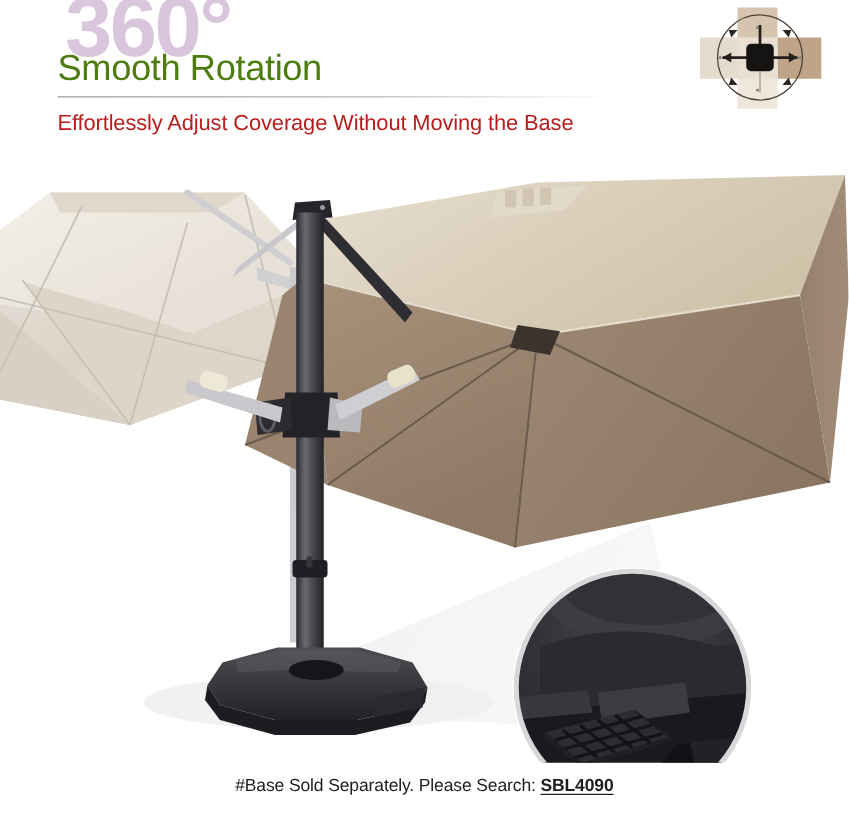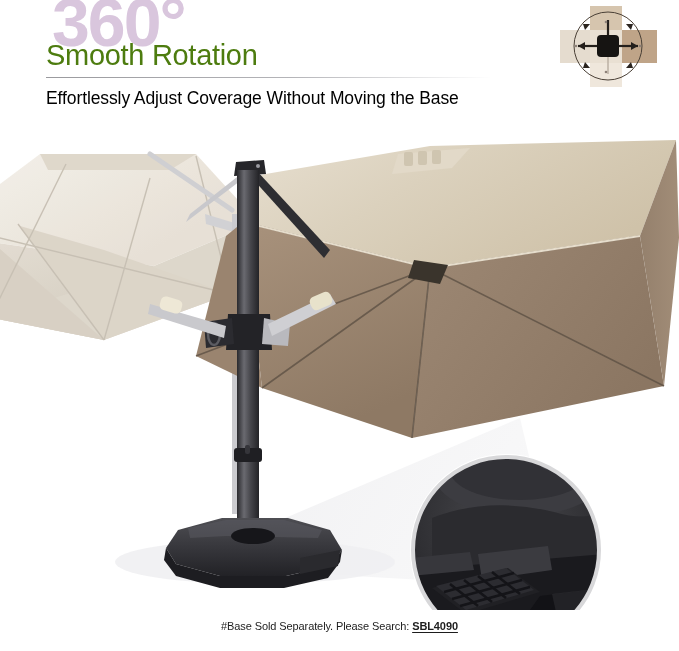--- a/index.html
+++ b/index.html
@@ -22,35 +22,35 @@
     position: absolute; left: 46px; top: 40px;
     font-size: 29px; font-weight: 400; color: #4d7c0f;
     letter-spacing: -0.3px; line-height: 1.05;
   }
   .rule {
     position: absolute; left: 46px; top: 77px; width: 445px; height: 1px;
     background: linear-gradient(to right, #9a9a9e 0%, #b4b4b8 55%, rgba(190,190,195,0) 100%);
   }
   .subhead {
     position: absolute; left: 46px; top: 88px;
-    font-size: 17.5px; font-weight: 400; color: #000000;
+    font-size: 17.5px; font-weight: 400; color: #b91c1c;
     letter-spacing: -0.1px;
   }
 
   
   .rot-icon { position: absolute; left: 552px; top: 4px; width: 118px; height: 84px; }
 
   
   .stage { position: absolute; left: 0; top: 118px; width: 679px; height: 492px; }
   .stage svg { display: block; }
 
   
   .footer {
     position: absolute; left: 0; top: 620px; width: 679px;
-    text-align: center; font-size: 11px; color: #1d1d1d;
+    text-align: center; font-size: 14px; color: #1d1d1d;
     letter-spacing: -0.1px;
   }
   .footer .sku { font-weight: 700; text-decoration: underline; text-underline-offset: 2px; }
 </style>
 </head>
 <body>
 
 <div class="page">
 
   <div class="badge-360">360°</div>

